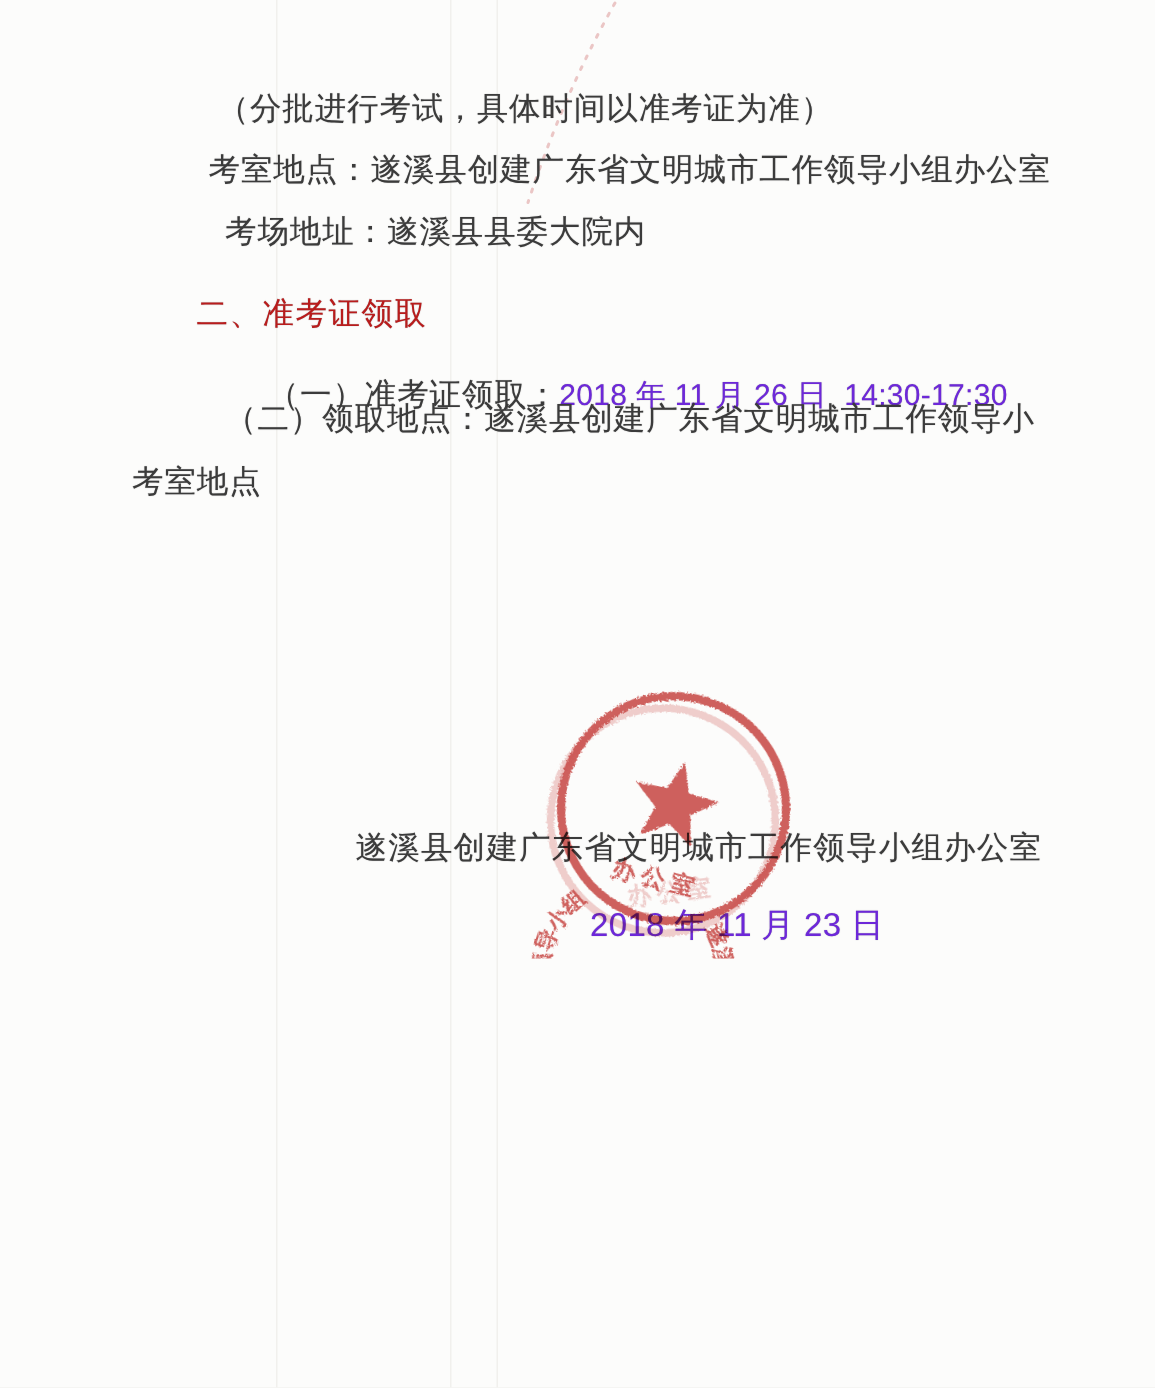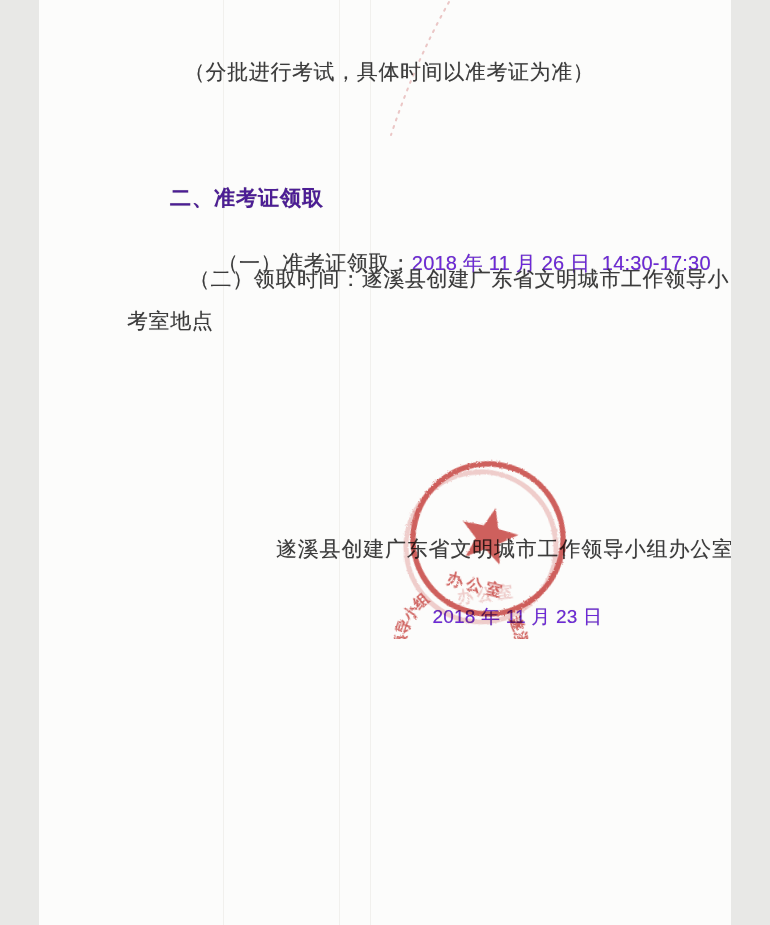--- a/index.html
+++ b/index.html
@@ -1,49 +1,49 @@
 <!DOCTYPE html>
 <html style="--paper: #fcfcfb; --ink: #3b3b3b;"><head>
 <meta charset="utf-8">
 <style>
   html,body{margin:0;padding:0;}
   body{background:#e8e8e6;font-family:"Liberation Serif",serif;}
   .page{
     position:relative;
-    width:692px;height:925px;
+    width:770px;height:925px;
     margin:0 auto;
     background:var(--paper,#fcfcfb);
     overflow:hidden;
   }
   
   .scanline{
     position:absolute;top:0;bottom:0;width:1px;
     background:rgba(150,140,115,0.10);
   }
   
   .line{
     position:absolute;
     font-family:"Liberation Serif",serif;
     font-size:21px;
     line-height:1.2;
     letter-spacing:0.6px;
     color:var(--ink,#3b3b3b);
     white-space:pre;
     text-shadow:0 0 0.7px rgba(60,60,60,0.45);
   }
-  .heading{font-weight:700;letter-spacing:1px;color:#4c1d95;}
+  .heading{font-weight:400;letter-spacing:1px;color:#b91c1c;margin-top:11px;}
   .num{
     font-family:"Liberation Sans",sans-serif;
     font-weight:400;
     font-size:20px;
     letter-spacing:0.2px;
     color:#6d28d9;
   }
-  .sig{letter-spacing:0.8px;}
-  .date-line .num{font-size:19px;}
+  .sig{letter-spacing:0.8px;margin-top:16px;}
+  .date-line .num{font-size:22px;}
   
   .seal{
     position:absolute;
     mix-blend-mode:multiply;
     opacity:0.9;
   }
   .seal-arc{
     font-family:"Liberation Serif",serif;
     font-size:15px;
     font-weight:700;
@@ -63,29 +63,31 @@
   <div class="scanline" style="left:184px;"></div>
   <div class="scanline" style="left:300px;"></div>
   <div class="scanline" style="left:331px;"></div>
 
   <svg class="bleed" style="left:330px;top:0;" width="140" height="140" viewBox="0 0 140 140">
     <path d="M80,2 Q46,62 22,135" fill="none" stroke-width="2" stroke-linecap="round" stroke-dasharray="2 6" opacity="0.5" stroke="#d99090"></path>
   </svg>
 
   <div class="line" style="left:145px;top:60px;">（分批进行考试，具体时间以准考证为准）</div>
 
+  <div class="line" style="left:139px;top:101px;">考室地点：遂溪县创建广东省文明城市工作领导小组办公室</div>
 
+  <div class="line" style="left:150px;top:142px;">考场地址：遂溪县县委大院内</div>
 
   <div class="line heading" style="left:131px;top:186px;">二、准考证领取</div>
 
   <div class="line" style="left:155px;top:226px;">
     <span>（一）准考证领取：</span><span class="num">2018 年 11 月 26 日  14:30-17:30</span>
   </div>
 
-  <div class="line" style="left:150px;top:267px;">（二）领取时间：遂溪县创建广东省文明城市工作领导小</div>
+  <div class="line" style="left:150px;top:267px;">（二）领取地点：遂溪县创建广东省文明城市工作领导小</div>
 
   <div class="line" style="left:88px;top:309px;">考室地点</div>
 
 
   <div class="line sig" style="left:237px;top:537px;">遂溪县创建广东省文明城市工作领导小组办公室</div>
 
   <div class="line date-line" style="left:370px;top:579px;">
     <span class="num">2018 年 11 月 23 日</span>
   </div>
 

